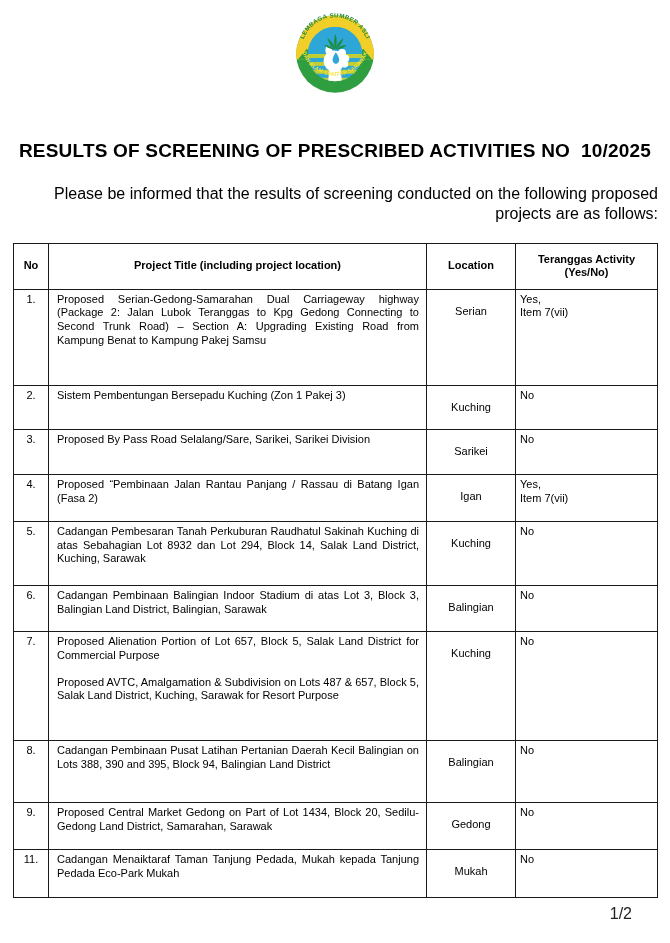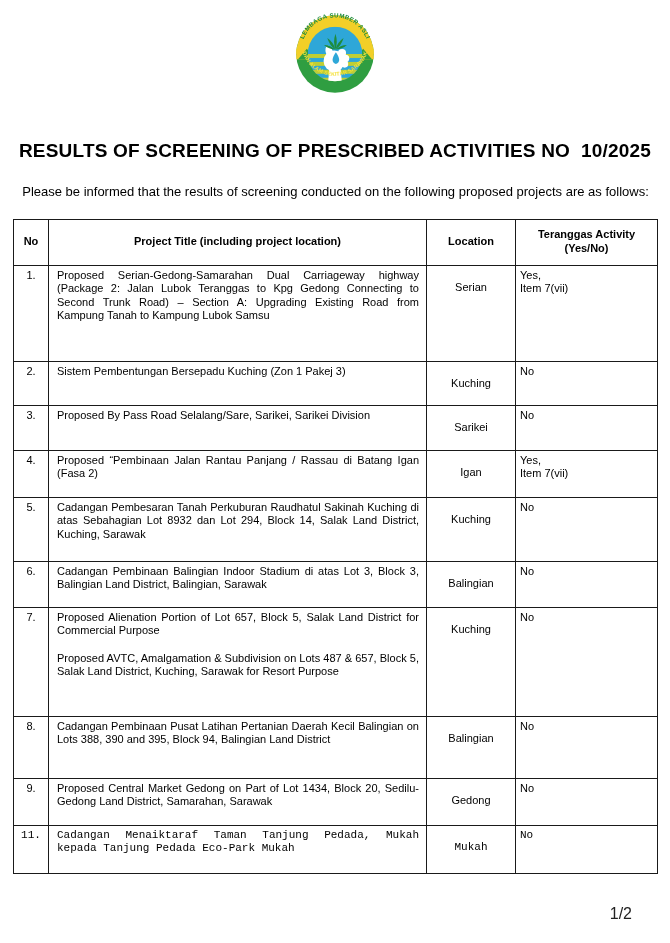--- a/index.html
+++ b/index.html
@@ -9,21 +9,21 @@
     -webkit-font-smoothing:antialiased;
   }
   .page{box-sizing:border-box;width:670px;height:943px;padding:10px 13px;position:relative;}
   .logo-wrap{text-align:center;height:90px;}
   .logo-wrap svg{width:88px;height:88px;}
   h1.doc-title{
     font-size:19px;font-weight:bold;text-align:center;
     margin:40px 0 0 0;letter-spacing:.2px;white-space:pre-wrap;
   }
   p.intro{
-    font-size:13px;line-height:1.27;margin:22px 0 0 0;text-align:center;width:645px;
+    font-size:16px;line-height:1.27;margin:22px 0 0 0;text-align:right;width:645px;
   }
   table.results{
     border-collapse:collapse;margin-top:18px;width:644px;table-layout:fixed;
     font-size:11px;line-height:1.24;
   }
   table.results th,table.results td{
     border:1px solid #1a1a1a;vertical-align:top;box-sizing:border-box;
   }
   table.results th{
     font-weight:bold;text-align:center;vertical-align:middle;
@@ -107,21 +107,21 @@
         <th class="c-no">No</th>
         <th class="c-title">Project Title (including project location)</th>
         <th class="c-loc">Location</th>
         <th class="c-act">Teranggas Activity
 (Yes/No)</th>
       </tr>
     </thead>
     <tbody id="table-body">
   <tr style="height: 96px;">
     <td class="c-no">1.</td>
-    <td class="c-title">Proposed Serian-Gedong-Samarahan Dual Carriageway highway (Package 2: Jalan Lubok Teranggas to Kpg Gedong Connecting to Second Trunk Road) – Section A: Upgrading Existing Road from Kampung Tanah to Kampung Lubok Samsu</td>
+    <td class="c-title">Proposed Serian-Gedong-Samarahan Dual Carriageway highway (Package 2: Jalan Lubok Teranggas to Kpg Gedong Connecting to Second Trunk Road) – Section A: Upgrading Existing Road from Kampung Benat to Kampung Pakej Samsu</td>
     <td class="c-loc">Serian</td>
     <td class="c-act">Yes,
 Item 7(vii)</td>
   </tr>
 
   <tr style="height: 29px;">
     <td class="c-no">2.</td>
     <td class="c-title">Sistem Pembentungan Bersepadu Kuching (Zon 1 Pakej 3)</td>
     <td class="c-loc">Kuching</td>
     <td class="c-act">No</td>
@@ -173,21 +173,21 @@
   </tr>
 
   <tr style="height: 47px;">
     <td class="c-no">9.</td>
     <td class="c-title">Proposed Central Market Gedong on Part of Lot 1434, Block 20, Sedilu-Gedong Land District, Samarahan, Sarawak</td>
     <td class="c-loc">Gedong</td>
     <td class="c-act">No</td>
   </tr>
 
 
-  <tr style="height: 48px; font-family: Liberation Mono, monospace;">
+  <tr style="height: 48px;">
     <td class="c-no">11.</td>
     <td class="c-title">Cadangan Menaiktaraf Taman Tanjung Pedada, Mukah kepada Tanjung Pedada Eco-Park Mukah</td>
     <td class="c-loc">Mukah</td>
     <td class="c-act">No</td>
   </tr>
 </tbody>
   </table>
 
   <div class="page-number">1/2</div>
 </div>

